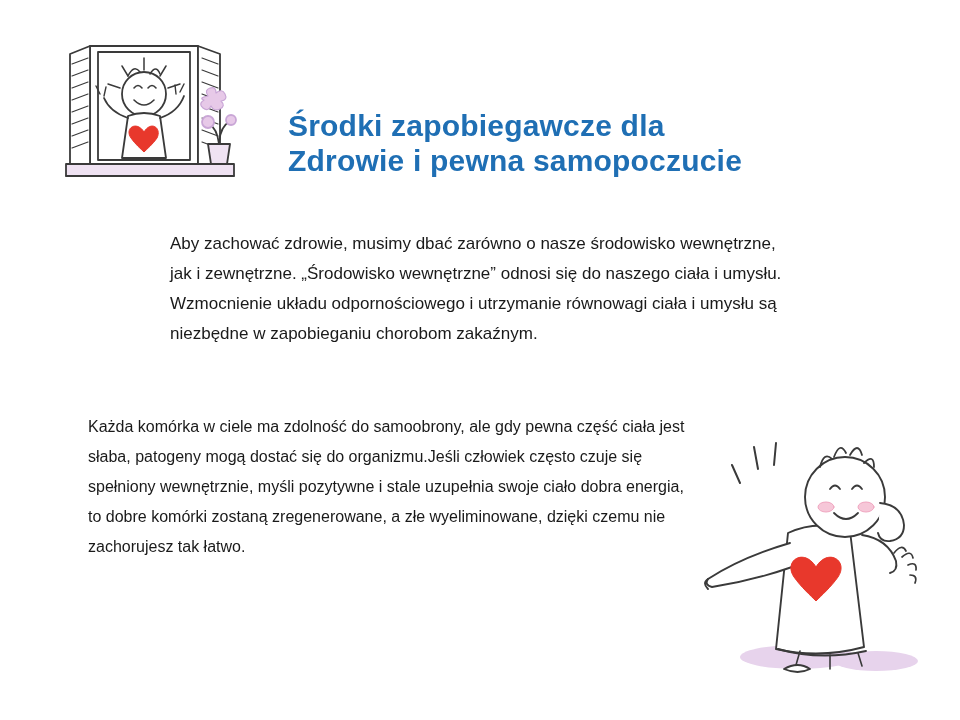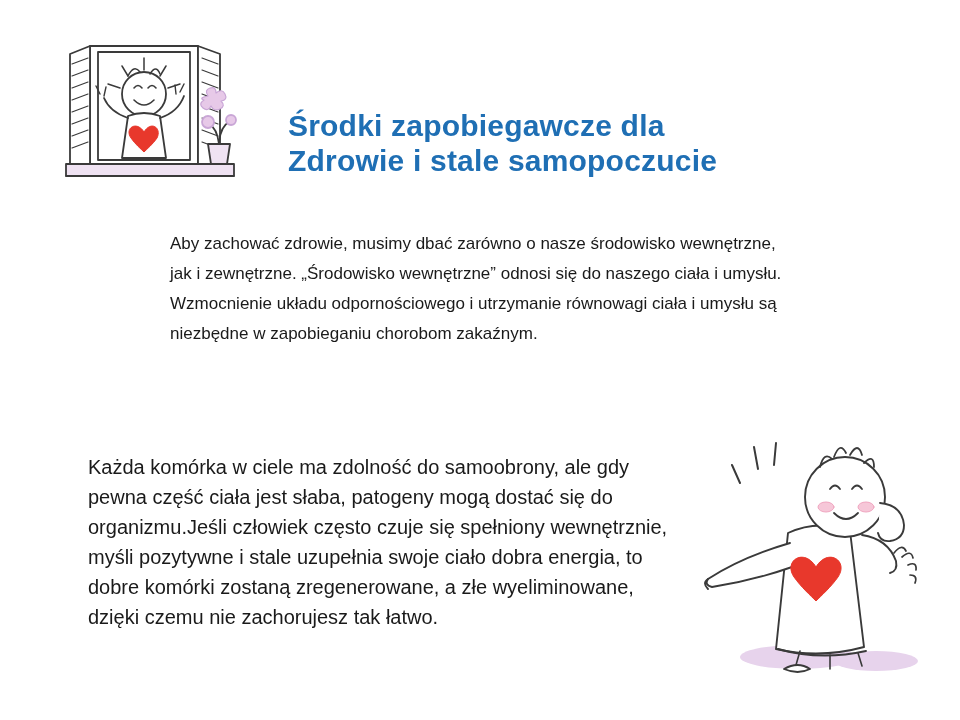--- a/index.html
+++ b/index.html
@@ -46,23 +46,22 @@
     font-size: 17px;
     line-height: 30px;
   }
   
   .para-2 {
     position: absolute;
     left: 88px;
     top: 412px;
     width: 600px;
     color: #1a1a1a;
-    font-size: 20px;
+    font-size: 16px;
     line-height: 30px;
-    margin-top: 40px;
   }
 
   
   .illus-window {
     position: absolute;
     left: 58px;
     top: 36px;
     width: 190px;
     height: 175px;
   }
@@ -120,21 +119,21 @@
         <path d="M161 106 q2 -16 10 -20"></path>
         <circle cx="150" cy="86" r="6" fill="#E7C9E8" stroke="#C9A6D6"></circle>
         <circle cx="173" cy="84" r="5" fill="#E7C9E8" stroke="#C9A6D6"></circle>
         <path d="M150 60 q-4 -6 2 -8 q6 -2 6 5 q6 -5 9 1 q3 6 -4 7 q5 5 -1 8 q-6 3 -9 -3 q-3 6 -8 2 q-5 -4 1 -8 q-6 -2 4 -4 z" fill="#E7C9E8" stroke="#C9A6D6" stroke-width="1.2"></path>
       </g>
     </svg>
   </div>
 
   <div class="title-block">
     <div class="title-line">Środki zapobiegawcze dla</div>
-    <div class="title-line">Zdrowie i stale samopoczucie</div>
+    <div class="title-line">Zdrowie i pewna samopoczucie</div>
   </div>
 
   <div class="para-1">Aby zachować zdrowie, musimy dbać zarówno o nasze środowisko wewnętrzne, jak i zewnętrzne. „Środowisko wewnętrzne” odnosi się do naszego ciała i umysłu. Wzmocnienie układu odpornościowego i utrzymanie równowagi ciała i umysłu są niezbędne w zapobieganiu chorobom zakaźnym.</div>
   <div class="para-2">Każda komórka w ciele ma zdolność do samoobrony, ale gdy pewna część ciała jest słaba, patogeny mogą dostać się do organizmu.Jeśli człowiek często czuje się spełniony wewnętrznie, myśli pozytywne i stale uzupełnia swoje ciało dobra energia, to dobre komórki zostaną zregenerowane, a złe wyeliminowane, dzięki czemu nie zachorujesz tak łatwo.</div>
 
   <div class="illus-person">
     <svg viewBox="0 0 265 265" width="265" height="265" aria-hidden="true">
       <g fill="none" stroke="#3a3a3a" stroke-width="1.9" stroke-linecap="round" stroke-linejoin="round">
 
         <path d="M52 40 L60 58 M74 22 L78 44 M96 18 L94 40" stroke-width="2"></path>

